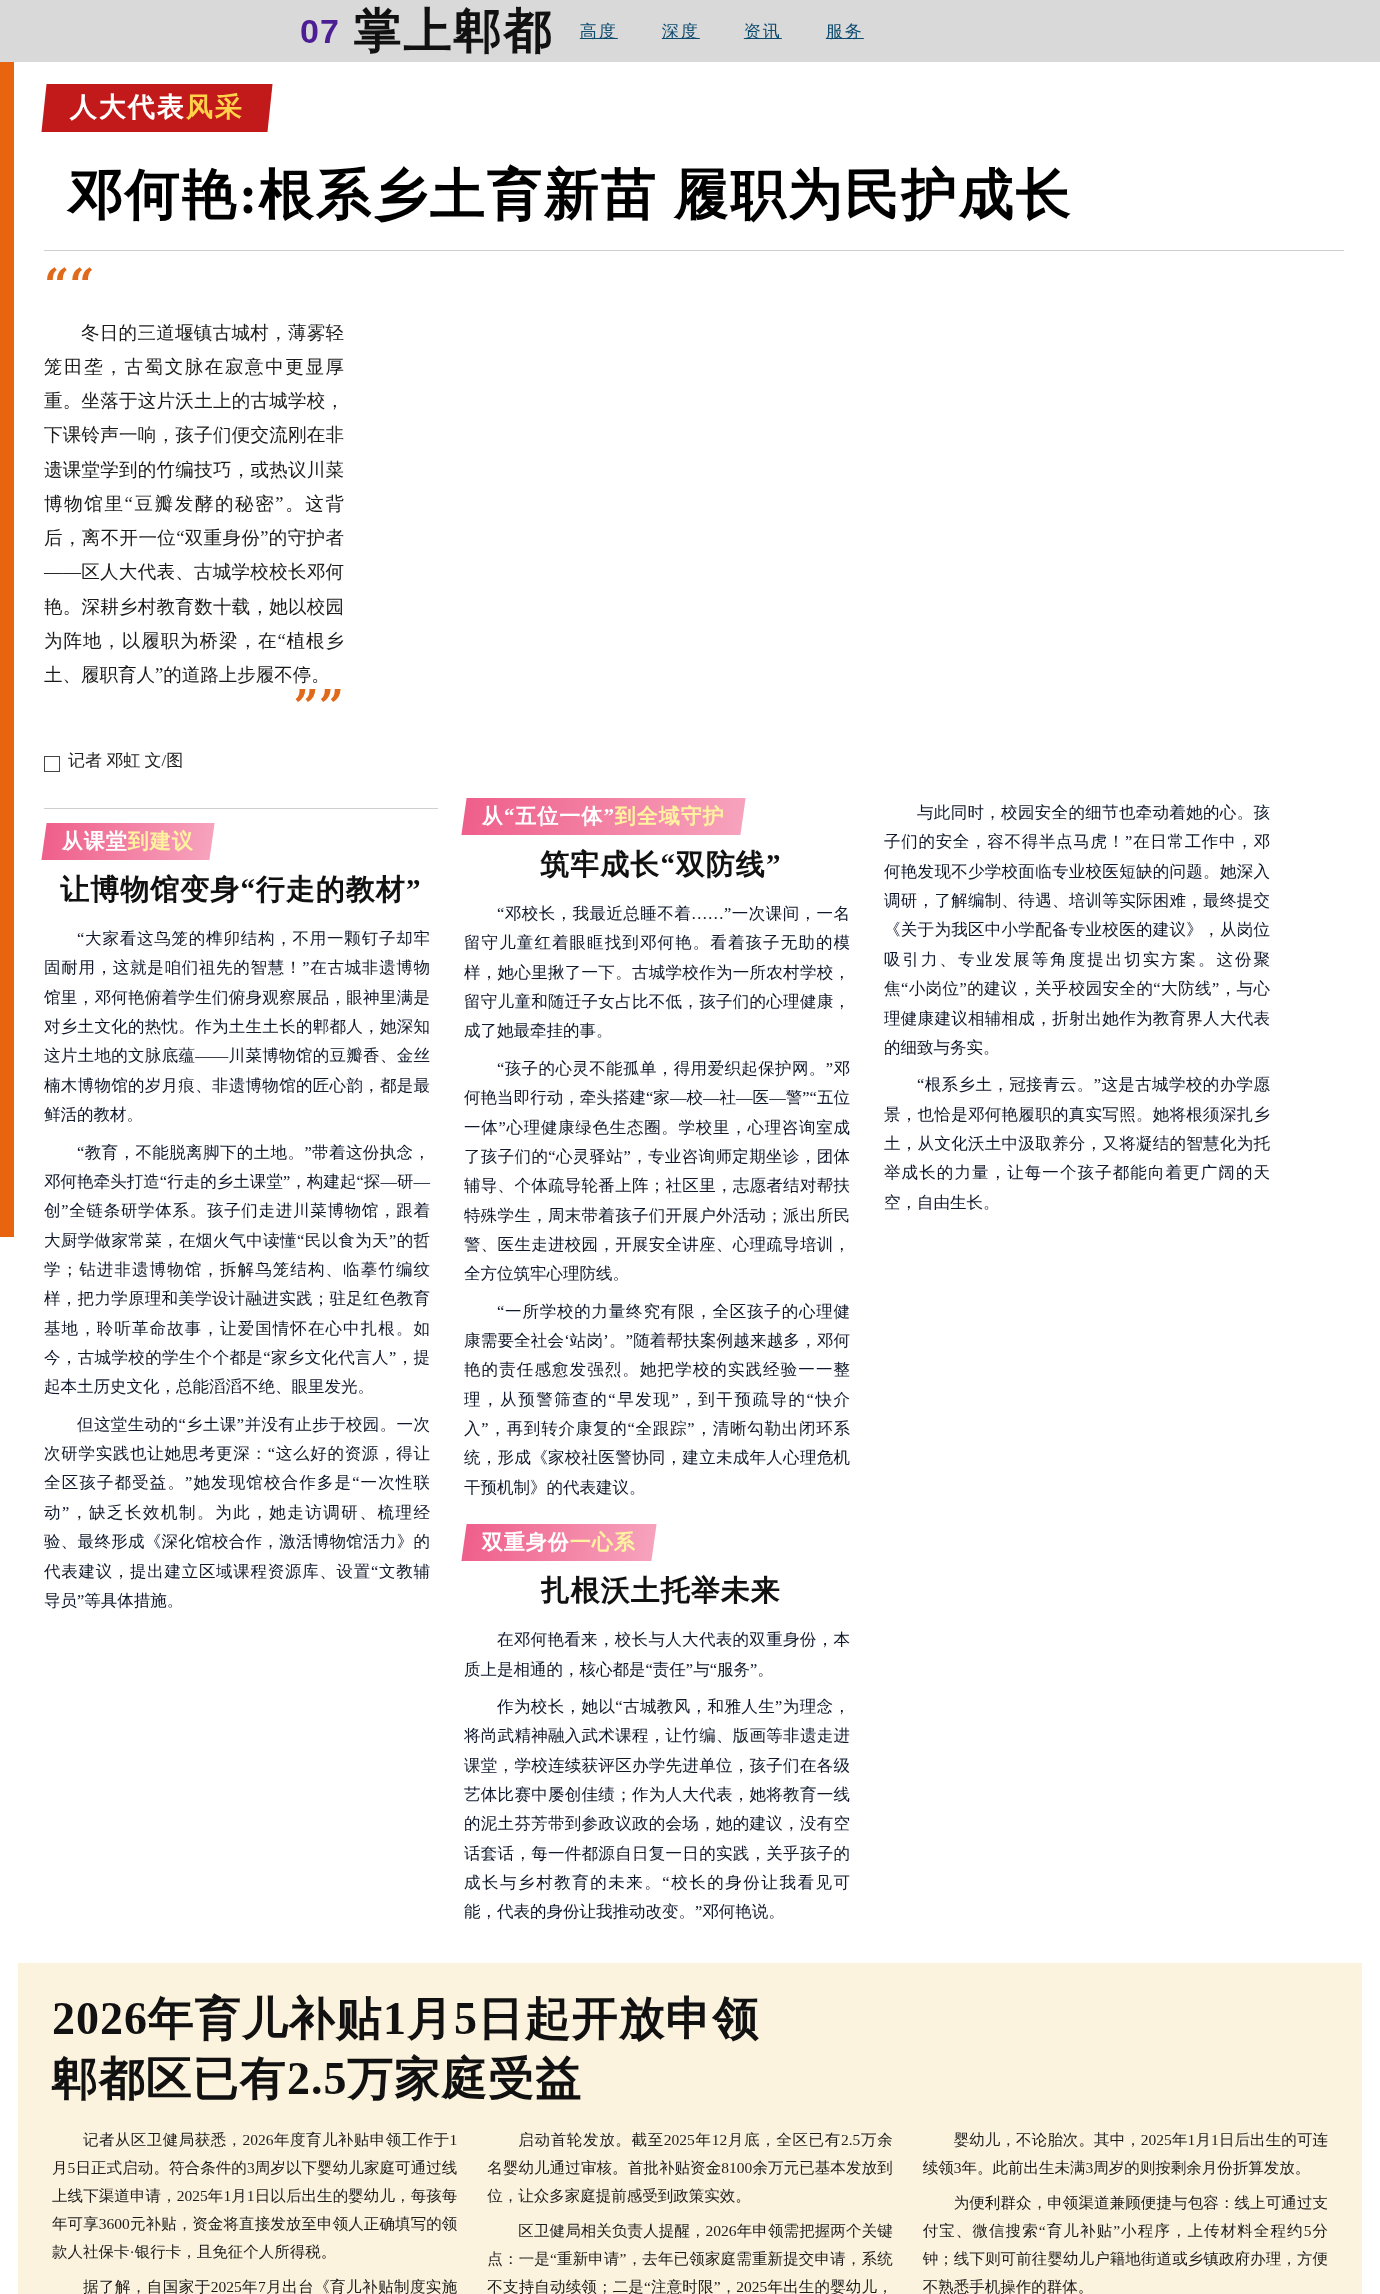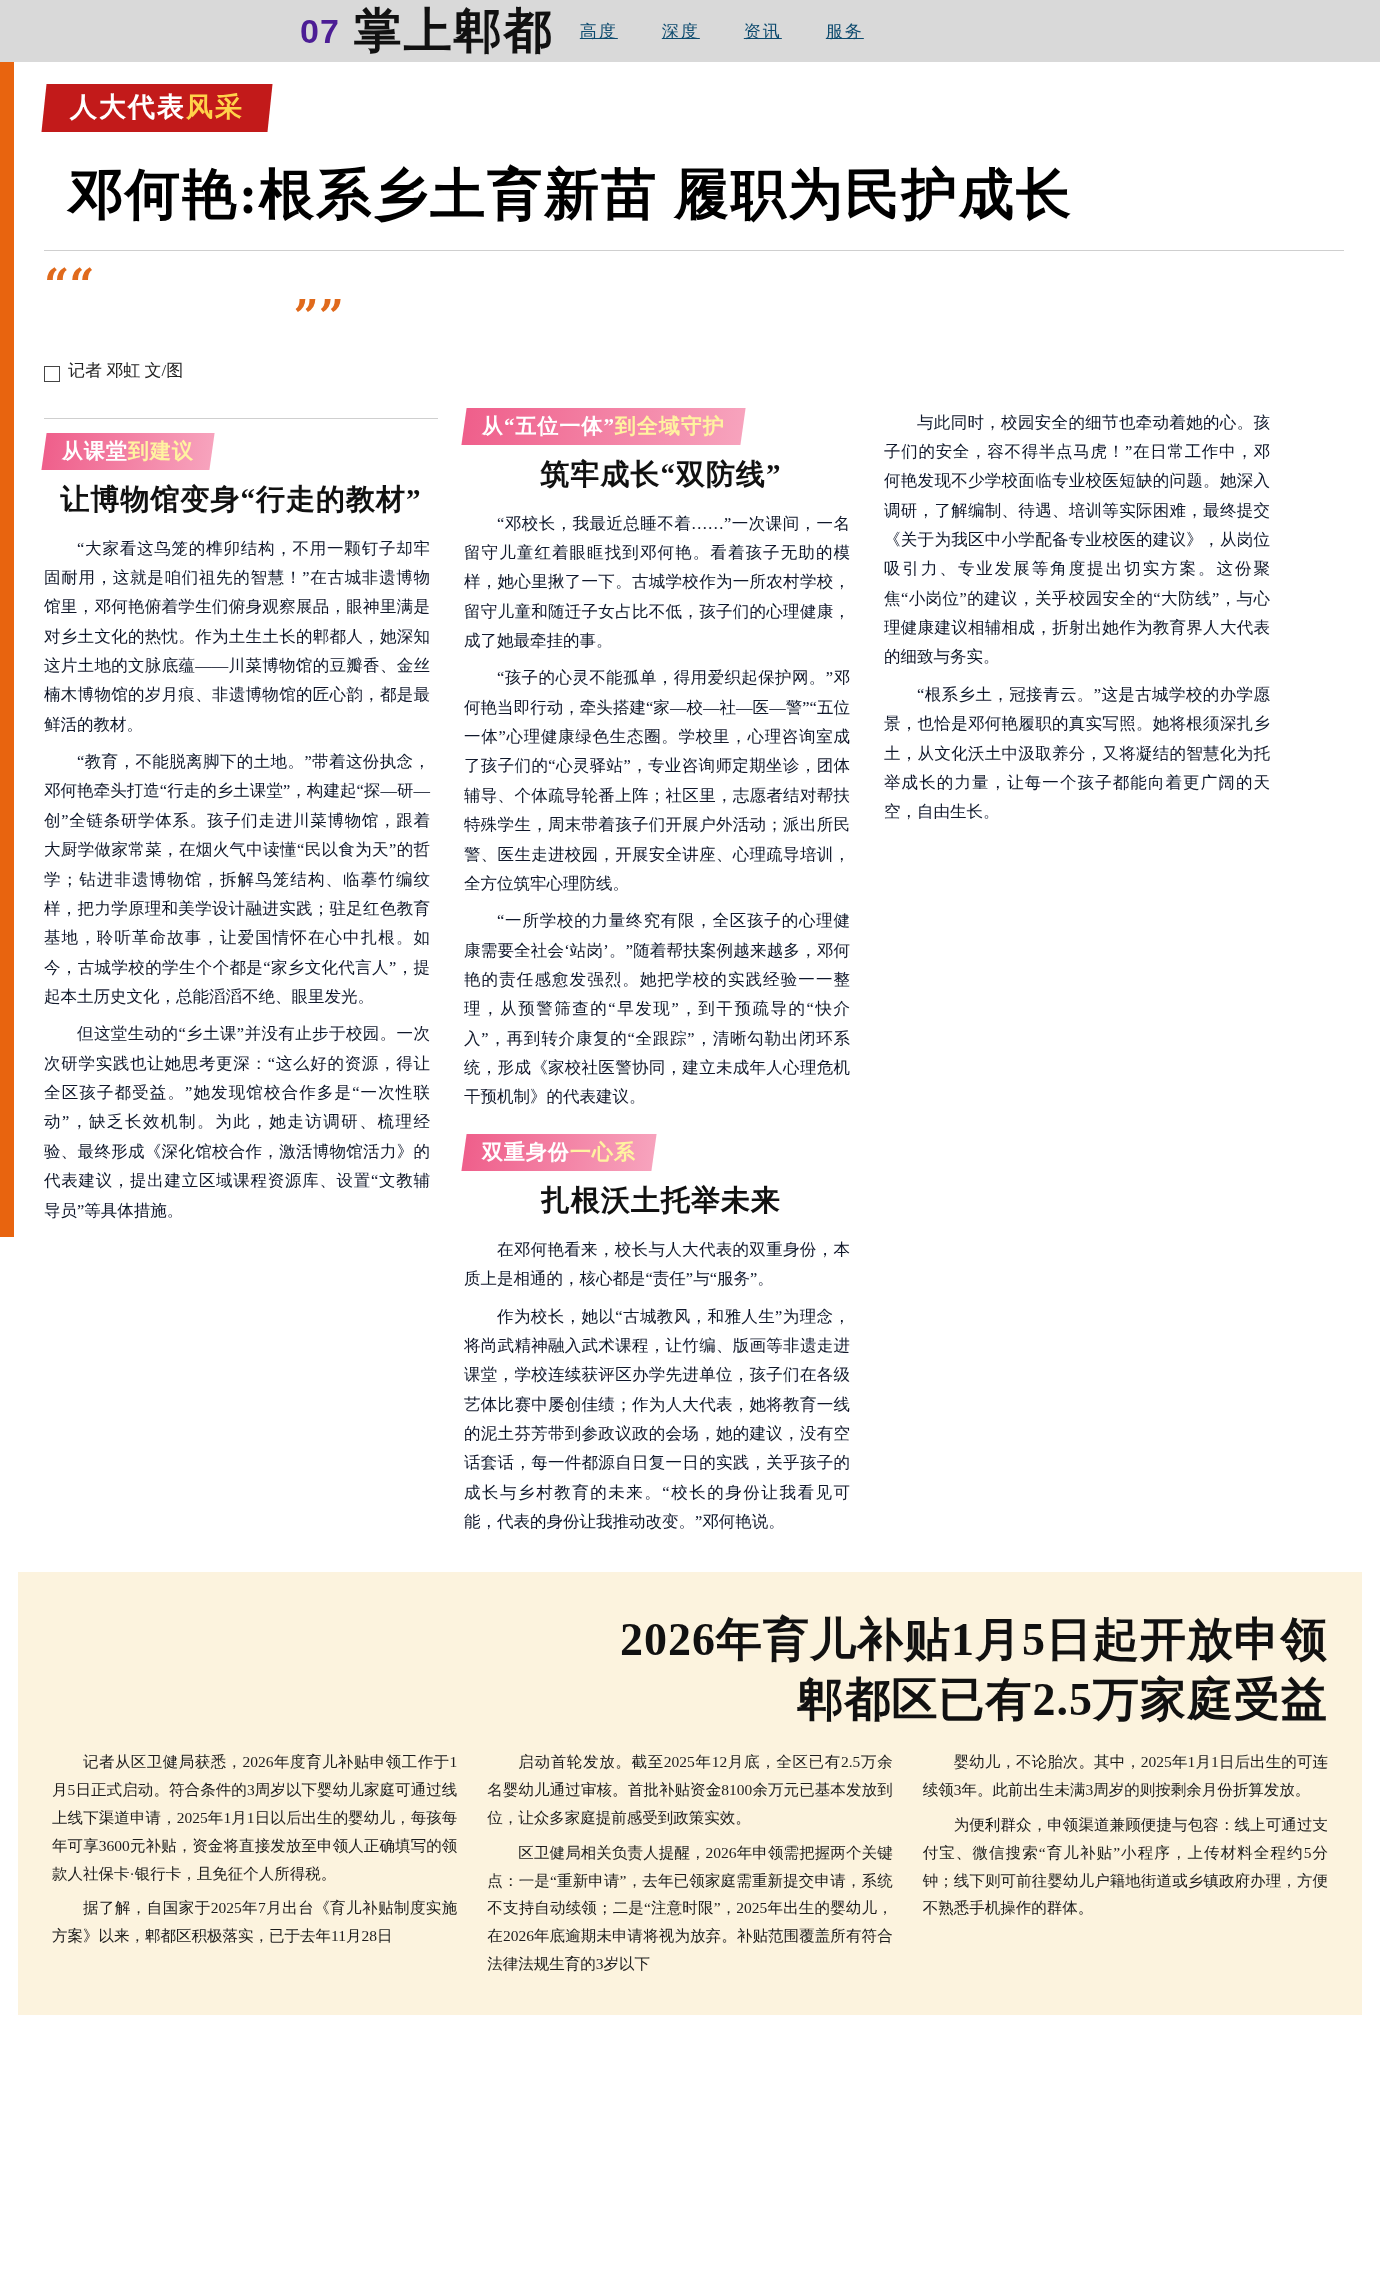--- a/index.html
+++ b/index.html
@@ -227,25 +227,25 @@
   }
   .sep-top{border:0;border-top:1px solid #cfcfcf;margin:10px 0 14px;}
   
   .feature{
     margin:28px 18px 0 18px;
     background:#fcf3de;
     padding:26px 34px 30px 34px;
     box-sizing:border-box;
   }
   .feature h2{
-    text-align:right;
+    text-align:left;
     font-size:46px;
     font-weight:700;
     line-height:1.3;
-    margin:12px 0 18px 0;
+    margin:0 0 18px 0;
     letter-spacing:1px;
     color:#111;
   }
   .feature-cols{
     display:flex;
     gap:30px;
     margin-top:16px;
   }
   .feature-cols .fc{
     flex:1 1 0;
@@ -280,20 +280,21 @@
   <div class="article">
     <div class="label-red">
       <span>人大代表</span><span class="hl">风采</span>
     </div>
     <h1 class="headline">邓何艳:根系乡土育新苗  履职为民护成长</h1>
     <hr class="rulethin">
 
     <div class="lead-wrap">
       <div class="lead-text">
         <div class="quote-open">““</div>
+        <p>冬日的三道堰镇古城村，薄雾轻笼田垄，古蜀文脉在寂意中更显厚重。坐落于这片沃土上的古城学校，下课铃声一响，孩子们便交流刚在非遗课堂学到的竹编技巧，或热议川菜博物馆里“豆瓣发酵的秘密”。这背后，离不开一位“双重身份”的守护者——区人大代表、古城学校校长邓何艳。深耕乡村教育数十载，她以校园为阵地，以履职为桥梁，在“植根乡土、履职育人”的道路上步履不停。</p>
         <div class="quote-close">””</div>
         <div class="byline">
           <span class="sq"></span>
           <span>记者 邓虹 文/图</span>
         </div>
       </div>
 
     </div>
   </div>
 

